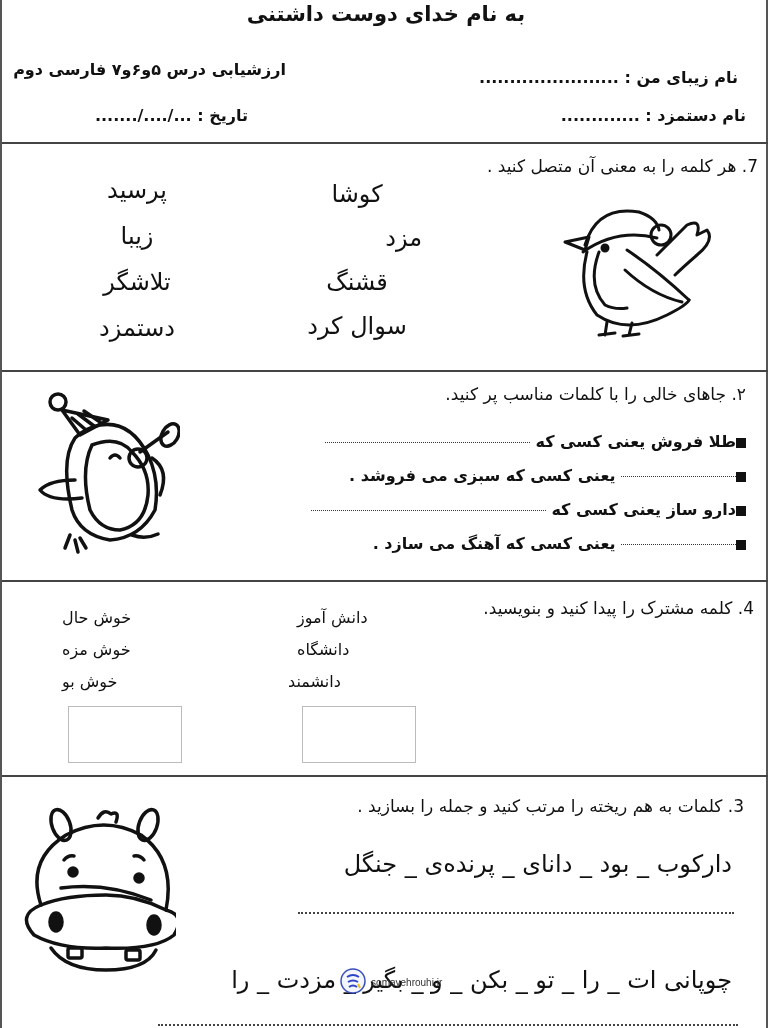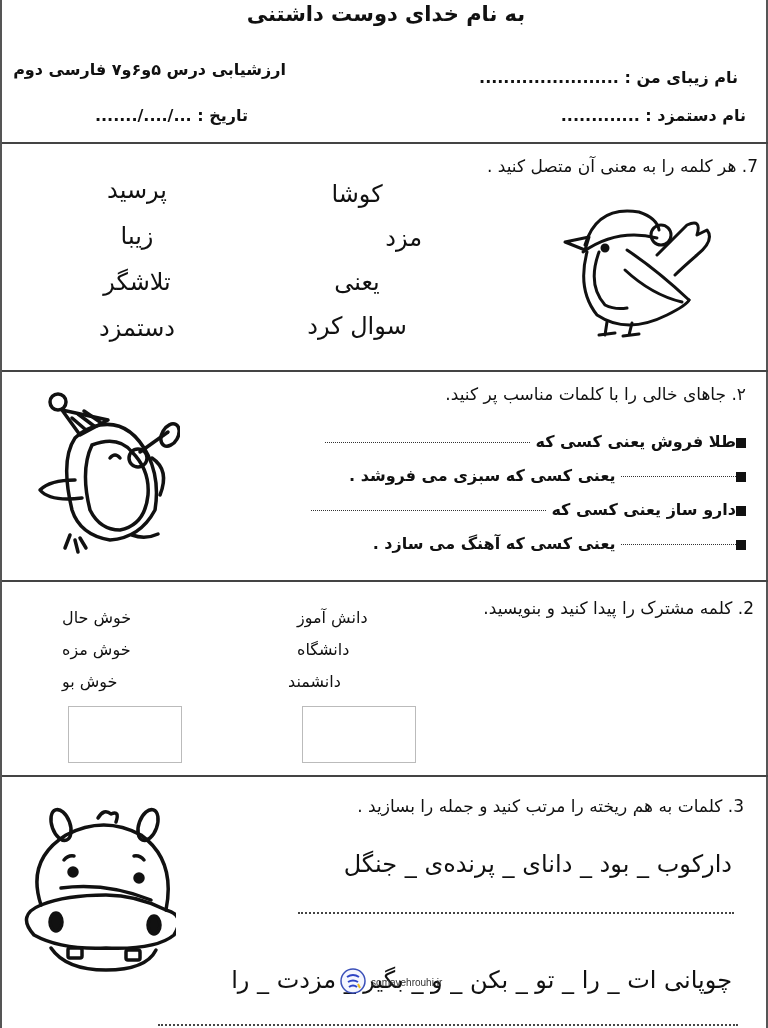--- a/index.html
+++ b/index.html
@@ -35,21 +35,21 @@
   <div class="abs hdr rtl" style="right:480px; top:60px;">ارزشیابی درس ۵و۶و۷ فارسی دوم</div>
   <div class="abs hdr rtl" style="right:20px; top:106px;">نام دستمزد : .............</div>
   <div class="abs hdr rtl" style="right:518px; top:106px;">تاریخ : .../..../.......</div>
 
   <div class="hline" style="top:142px;"></div>
 
   <div class="abs q-title rtl" style="right:8px; top:156px;">7. هر کلمه را به معنی آن متصل کنید .</div>
   <div>
     <div class="abs word rtl" style="left:290px; width:130px; top:180px;">کوشا</div>
     <div class="abs word rtl" style="left:290px; width:130px; top:224px;text-align:right;">مزد</div>
-    <div class="abs word rtl" style="left:290px; width:130px; top:268px;">یعنی</div>
+    <div class="abs word rtl" style="left:290px; width:130px; top:268px;">قشنگ</div>
     <div class="abs word rtl" style="left:280px; width:150px; top:312px;">سوال کرد</div>
   </div>
   <div>
     <div class="abs word rtl" style="left:70px; width:130px; top:176px;">پرسید</div>
     <div class="abs word rtl" style="left:70px; width:130px; top:222px;">زیبا</div>
     <div class="abs word rtl" style="left:70px; width:130px; top:268px;">تلاشگر</div>
     <div class="abs word rtl" style="left:70px; width:130px; top:314px;">دستمزد</div>
   </div>
   <svg class="abs" style="left:555px; top:190px;" width="160" height="150" viewBox="0 0 160 150" fill="none" stroke="#111" stroke-width="3" stroke-linecap="round" stroke-linejoin="round">
     <path d="M28 55 Q40 15 82 22 Q100 28 102 40"></path>
@@ -98,21 +98,21 @@
     <path d="M120 72 L148 52"></path>
     <ellipse cx="150" cy="55" rx="8" ry="12" transform="rotate(30 150 55)"></ellipse>
     <path d="M132 78 Q150 90 140 115"></path>
     <path d="M55 100 Q30 100 20 110 Q30 122 62 118"></path>
     <path d="M50 155 L45 168 M55 160 L58 172 M60 158 L66 168"></path>
     <path d="M112 155 Q125 160 138 154"></path>
   </svg>
 
   <div class="hline" style="top:580px;"></div>
 
-  <div class="abs q-title rtl" style="right:12px; top:598px;">2. کلمه مشترک را پیدا کنید و بنویسید.</div>
+  <div class="abs q-title rtl" style="right:12px; top:598px;">4. کلمه مشترک را پیدا کنید و بنویسید.</div>
   <div>
     <div class="abs w3 rtl" style="left:295px; top:608px;">دانش آموز</div>
     <div class="abs w3 rtl" style="left:295px; top:640px;">دانشگاه</div>
     <div class="abs w3 rtl" style="left:286px; top:672px;">دانشمند</div>
     <div class="box" style="left:300px; top:706px;"></div>
   </div>
   <div>
     <div class="abs w3 rtl" style="left:60px; top:608px;">خوش حال</div>
     <div class="abs w3 rtl" style="left:60px; top:640px;">خوش مزه</div>
     <div class="abs w3 rtl" style="left:60px; top:672px;">خوش بو</div>

